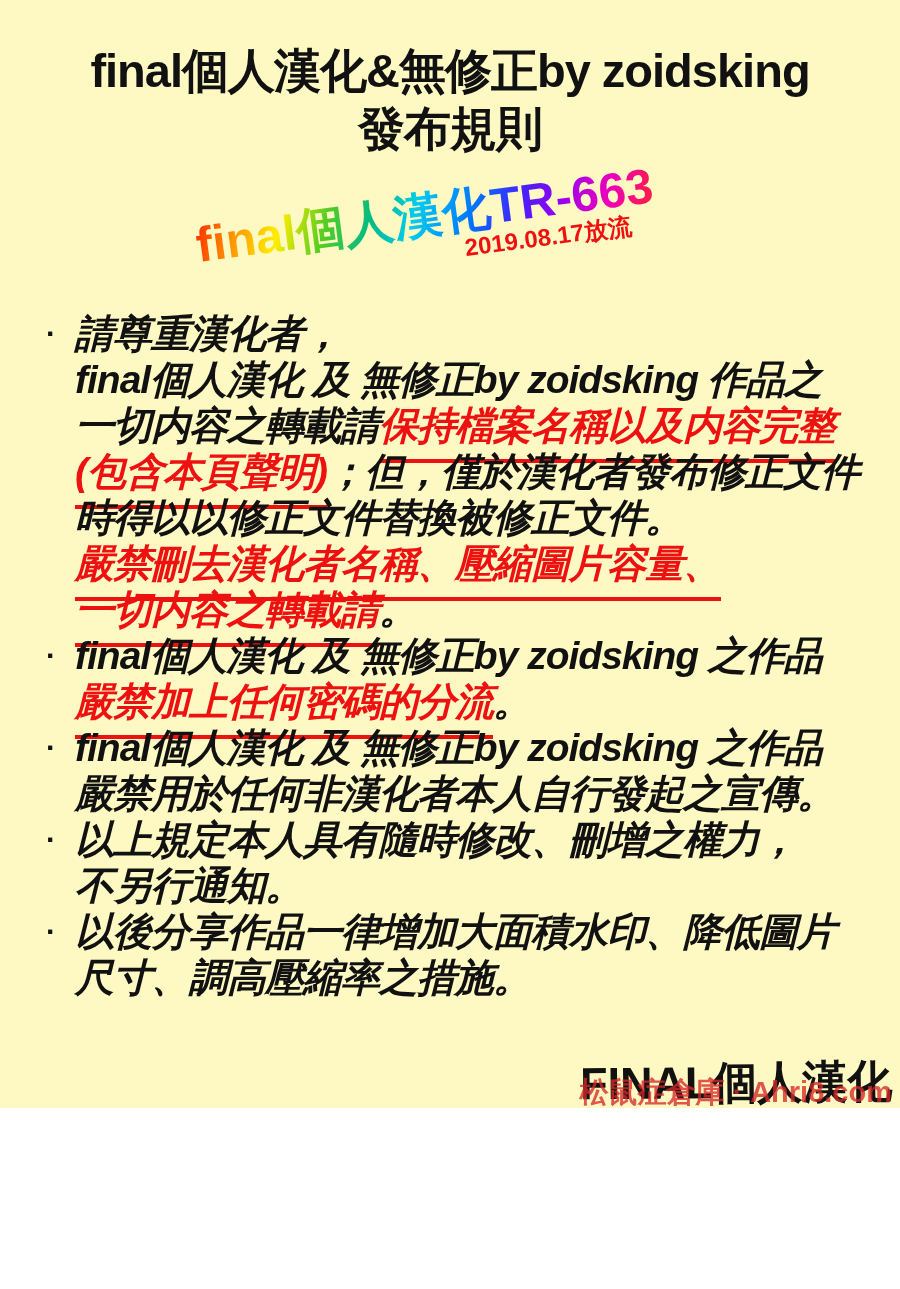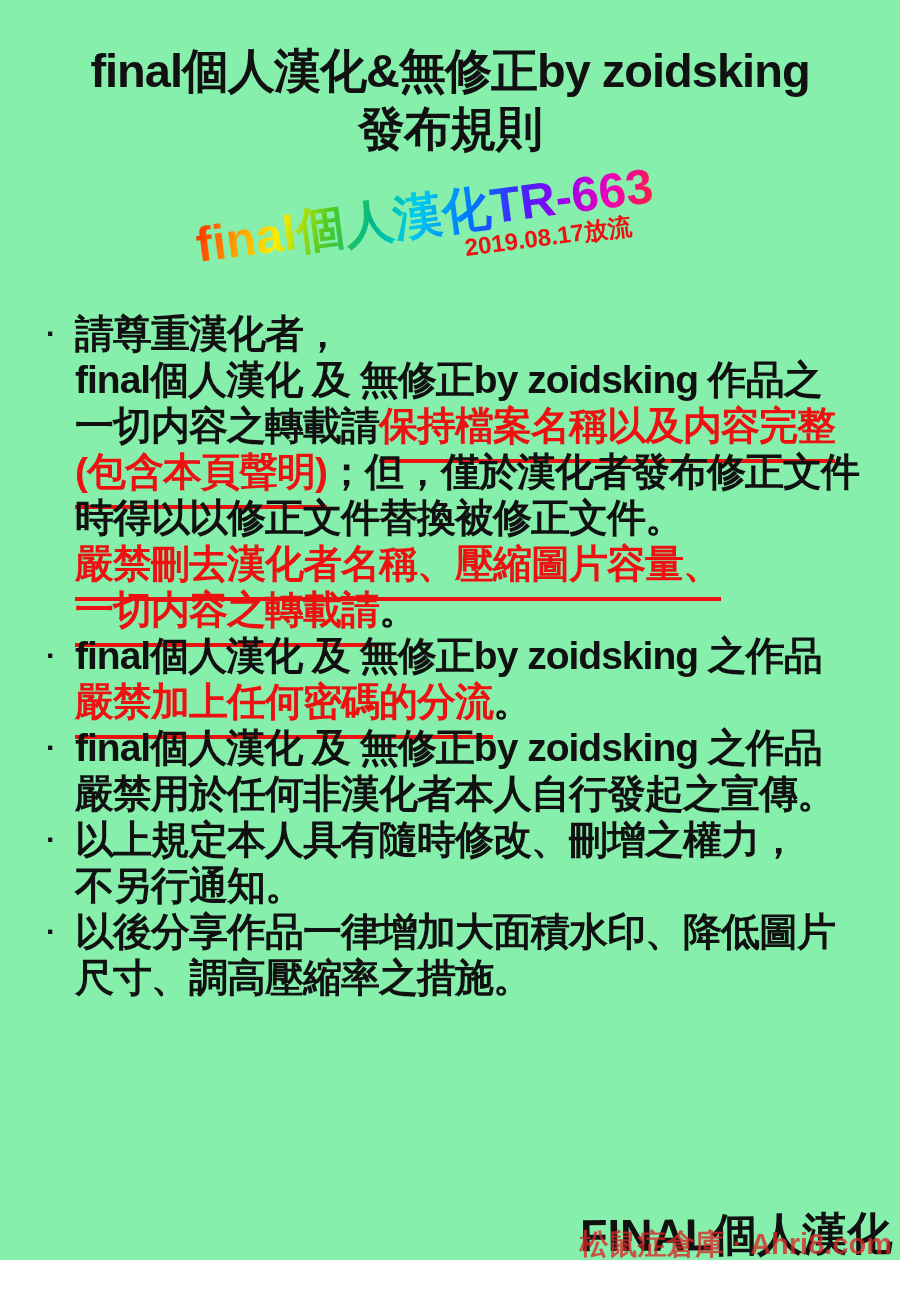--- a/index.html
+++ b/index.html
@@ -1,19 +1,19 @@
 <!DOCTYPE html>
 <html><head>
 <meta charset="utf-8">
 <style>
   html,body{margin:0;padding:0;background:#ffffff;}
   .page{
     position:relative;
-    width:900px;height:1260px;
-    background:#86efac;
+    width:900px;height:1108px;
+    background:#fef9c3;
     overflow:hidden;
     font-family:"Liberation Sans", sans-serif;
     color:#111111;
   }
   
   .title-block{
     position:absolute;top:42px;left:0;width:100%;
     text-align:center;font-weight:bold;color:#111111;
   }
   .title-line{font-size:47px;line-height:58px;letter-spacing:-1px;white-space:nowrap;}
@@ -41,21 +41,21 @@
   .rules{
     position:absolute;left:44px;top:311px;right:20px;
     list-style:none;margin:0;padding:0;
     font-size:39px;line-height:46px;font-weight:bold;color:#111111;
   }
   .rule{display:grid;grid-template-columns:31px 1fr;}
   .bullet{
     grid-column:1;font-size:30px;line-height:46px;
     padding-left:2px;color:#111111;
   }
-  .rlines{grid-column:2;}
+  .rlines{grid-column:2;font-style:italic;}
   .rline{white-space:nowrap;letter-spacing:-1px;}
   .seg{color:#111111;}
   .seg.red{
     color:#ee1111;
     border-bottom:4px solid #ee1111;
     padding-bottom:12px;
   }
   
   .logo{
     position:absolute;right:8px;bottom:3px;z-index:1;

